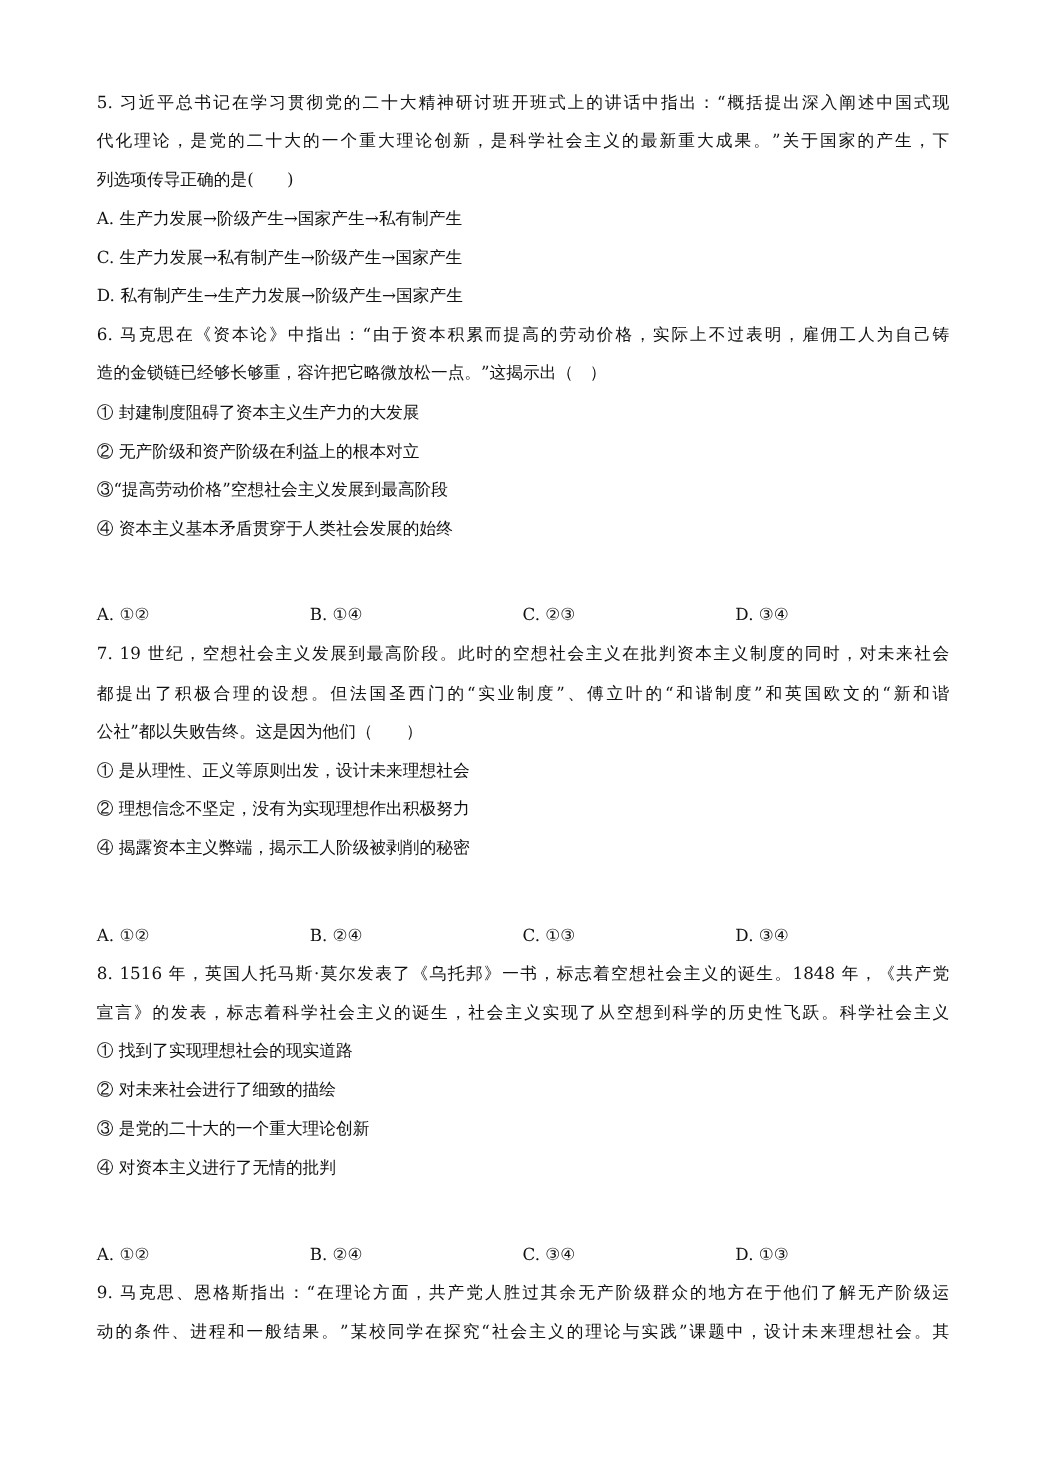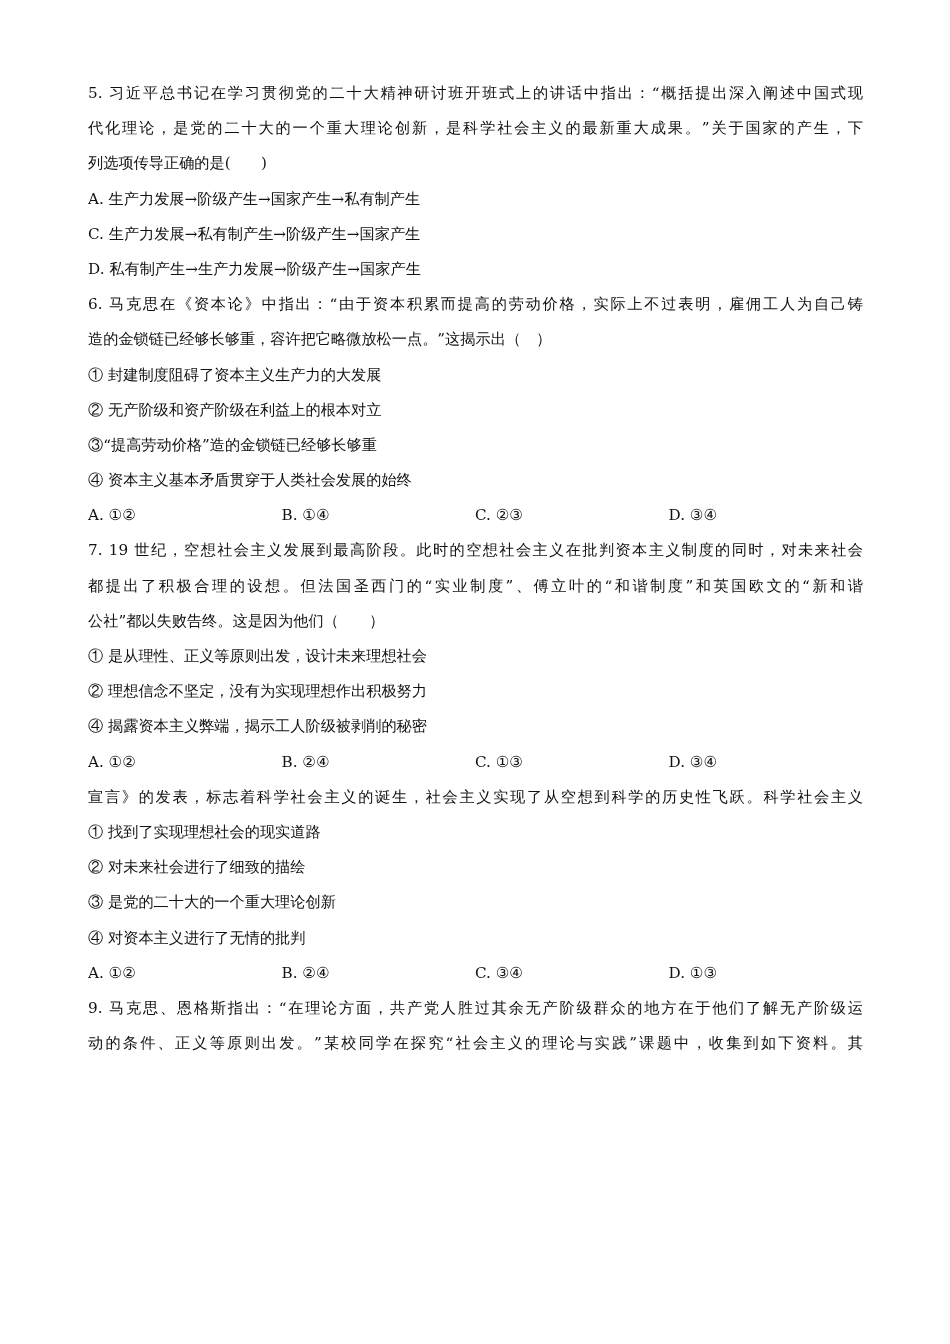--- a/index.html
+++ b/index.html
@@ -2,21 +2,21 @@
 <html><head>
 <meta charset="utf-8">
 <style>
   html, body { margin: 0; padding: 0; background: #ffffff; }
   body { width: 950px; height: 1344px; position: relative; overflow: hidden;
          font-family: "DejaVu Serif", "Liberation Serif", serif; color: #111; }
   .page { position: absolute; left: 88px; top: 76px; width: 775px; }
   .line { height: 35.2px; line-height: 35.2px; font-size: 15.2px; white-space: nowrap; overflow: visible; }
   .stem { text-align: justify; text-align-last: justify; }
   .stem.last { text-align-last: left; }
-  .opts { display: flex; }
+  .opts { display: flex; margin-top: 44px; }
   .opts .opt { width: 193.5px; }
 </style>
 </head>
 <body>
 
 <div class="page">
 
   <div>
     <div class="line stem">5. 习近平总书记在学习贯彻党的二十大精神研讨班开班式上的讲话中指出：“概括提出深入阐述中国式现</div>
     <div class="line stem">代化理论，是党的二十大的一个重大理论创新，是科学社会主义的最新重大成果。”关于国家的产生，下</div>
@@ -24,21 +24,21 @@
     <div class="line">A. 生产力发展→阶级产生→国家产生→私有制产生</div>
     <div class="line">C. 生产力发展→私有制产生→阶级产生→国家产生</div>
     <div class="line">D. 私有制产生→生产力发展→阶级产生→国家产生</div>
   </div>
 
   <div>
     <div class="line stem">6. 马克思在《资本论》中指出：“由于资本积累而提高的劳动价格，实际上不过表明，雇佣工人为自己铸</div>
     <div class="line stem last">造的金锁链已经够长够重，容许把它略微放松一点。”这揭示出（　）</div>
     <div class="line">① 封建制度阻碍了资本主义生产力的大发展</div>
     <div class="line">② 无产阶级和资产阶级在利益上的根本对立</div>
-    <div class="line">③“提高劳动价格”造的金锁链已经够长够重</div>
+    <div class="line">③“提高劳动价格”空想社会主义发展到最高阶段</div>
     <div class="line">④ 资本主义基本矛盾贯穿于人类社会发展的始终</div>
     <div class="line opts">
       <span class="opt">A. ①②</span>
       <span class="opt">B. ①④</span>
       <span class="opt">C. ②③</span>
       <span class="opt">D. ③④</span>
     </div>
   </div>
 
   <div>
@@ -50,31 +50,32 @@
     <div class="line">④ 揭露资本主义弊端，揭示工人阶级被剥削的秘密</div>
     <div class="line opts">
       <span class="opt">A. ①②</span>
       <span class="opt">B. ②④</span>
       <span class="opt">C. ①③</span>
       <span class="opt">D. ③④</span>
     </div>
   </div>
 
   <div>
+    <div class="line stem">8. 1516 年，英国人托马斯·莫尔发表了《乌托邦》一书，标志着空想社会主义的诞生。1848 年，《共产党</div>
     <div class="line stem">宣言》的发表，标志着科学社会主义的诞生，社会主义实现了从空想到科学的历史性飞跃。科学社会主义</div>
     <div class="line">① 找到了实现理想社会的现实道路</div>
     <div class="line">② 对未来社会进行了细致的描绘</div>
     <div class="line">③ 是党的二十大的一个重大理论创新</div>
     <div class="line">④ 对资本主义进行了无情的批判</div>
     <div class="line opts">
       <span class="opt">A. ①②</span>
       <span class="opt">B. ②④</span>
       <span class="opt">C. ③④</span>
       <span class="opt">D. ①③</span>
     </div>
   </div>
 
   <div>
     <div class="line stem">9. 马克思、恩格斯指出：“在理论方面，共产党人胜过其余无产阶级群众的地方在于他们了解无产阶级运</div>
-    <div class="line stem">动的条件、正义等原则出发。”某校同学在探究“社会主义的理论与实践”课题中，收集到如下资料。其</div>
+    <div class="line stem">动的条件、进程和一般结果。”某校同学在探究“社会主义的理论与实践”课题中，设计未来理想社会。其</div>
   </div>
 
 </div>
 
 </body></html>

